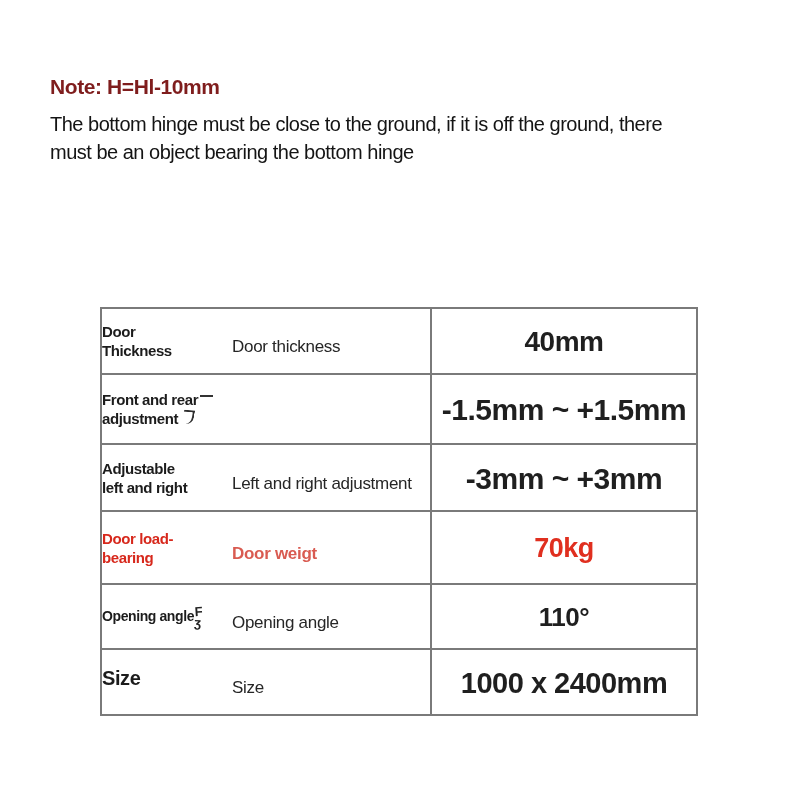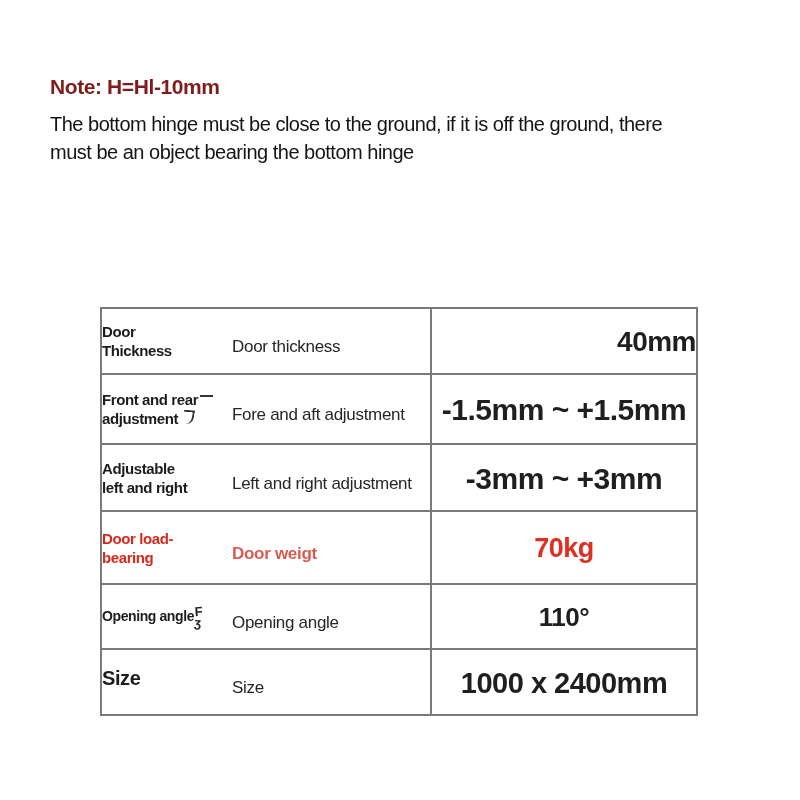--- a/index.html
+++ b/index.html
@@ -52,21 +52,21 @@
   .c2{
     flex:1;display:flex;align-items:center;
     font-size:17px;font-weight:400;letter-spacing:-0.3px;color:#262626;
   }
   .c2 span{margin-top:12px;}
   .c3{
     flex:1;display:flex;align-items:center;justify-content:center;
     font-weight:700;color:#1f1f1f;letter-spacing:-0.5px;
   }
   .c3 span{margin-top:2px;}
-  .r1 .c3{font-size:28px;justify-content:flex-end;}
+  .r1 .c3{font-size:28px;}
   .r2 .c3{font-size:30px;}
   .r3 .c3{font-size:30px;}
   .r4 .c3{font-size:27px;}
   .r5 .c3{font-size:26px;}
   .r6 .c3{font-size:29px;}
   .r5 .c1{font-size:14px;}
   .r6 .c1{font-size:20px;}
   .r6 .c1 div{margin-bottom:8px;}
   
   .r4 .c1{color:var(--red-label);}
@@ -130,23 +130,20 @@
       <div class="c1">
         <div class="lbl-line">
           <span>Front and rear</span>
           <span class="dash-icon"></span>
         </div>
         <div class="lbl-line">
           <span>adjustment</span>
           <span class="hook-icon"></span>
         </div>
       </div>
-      <div class="c2">
-          <span>Fore and aft adjustment</span>
-        </div>
     </div>
     <div class="c3">
         <span>-1.5mm ~ +1.5mm</span>
       </div>
   </div>
 
   <div class="row r3">
     <div class="left-group">
       <div class="c1">
         <div class="lbl-line">

